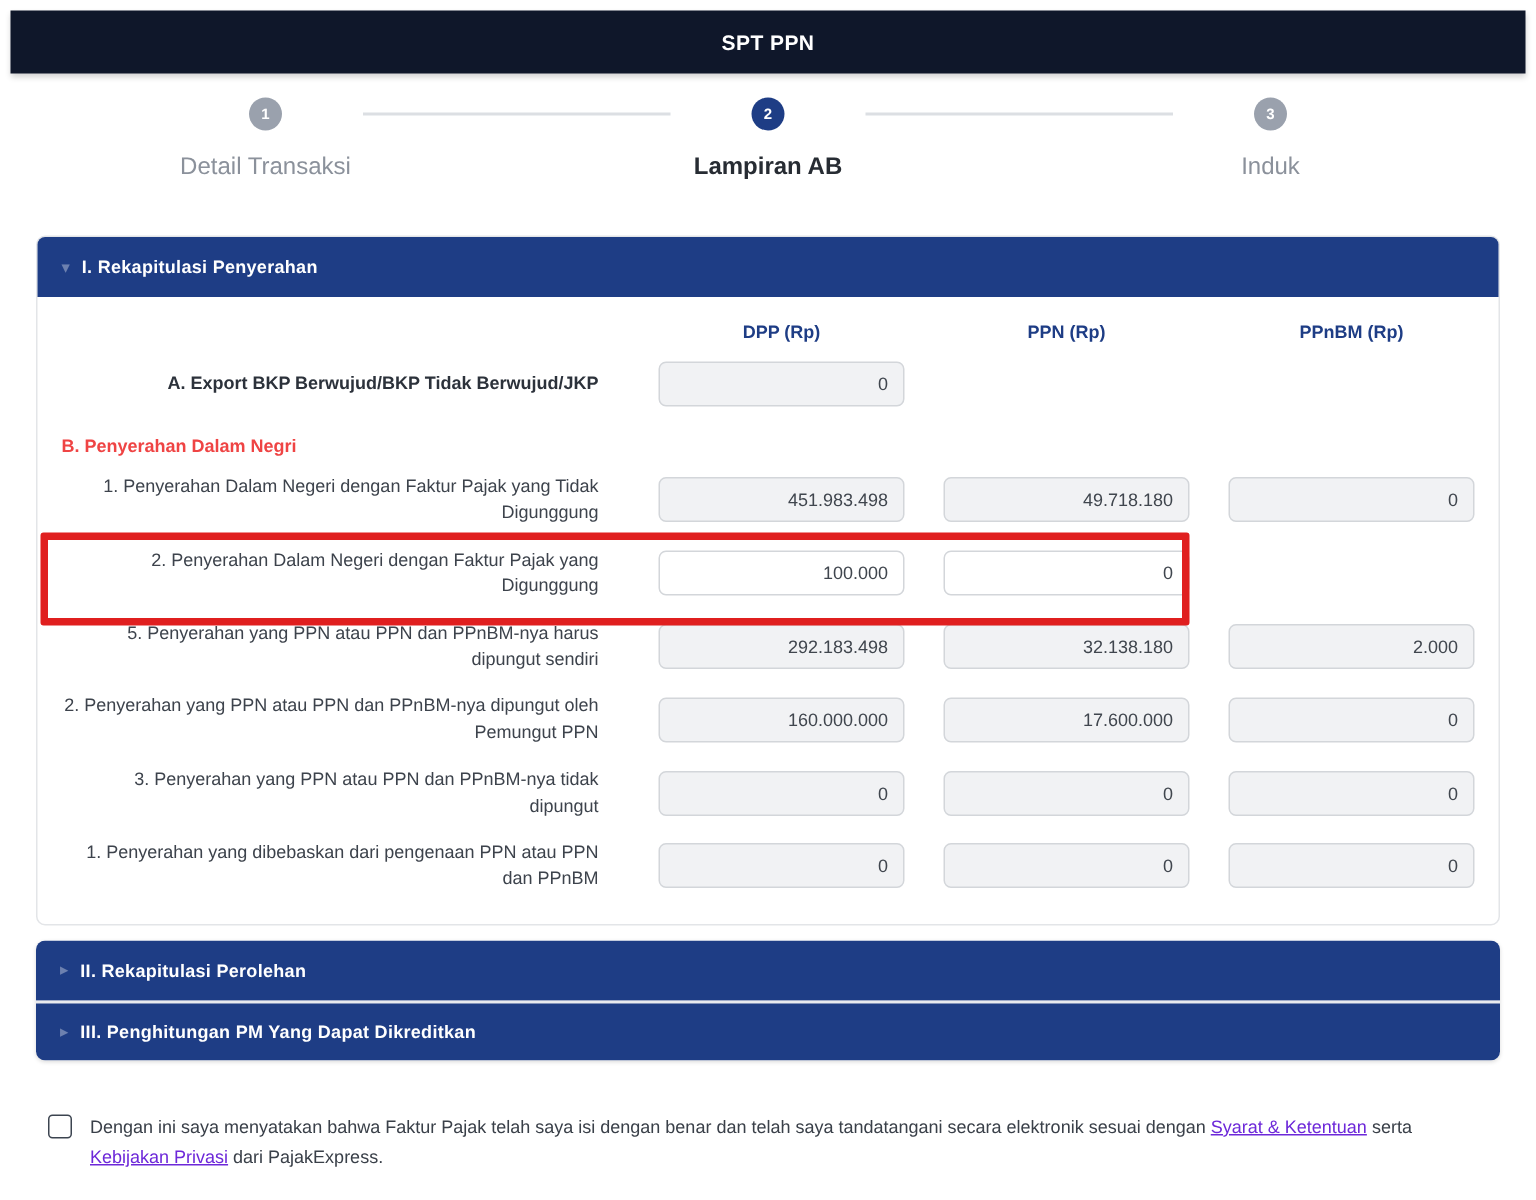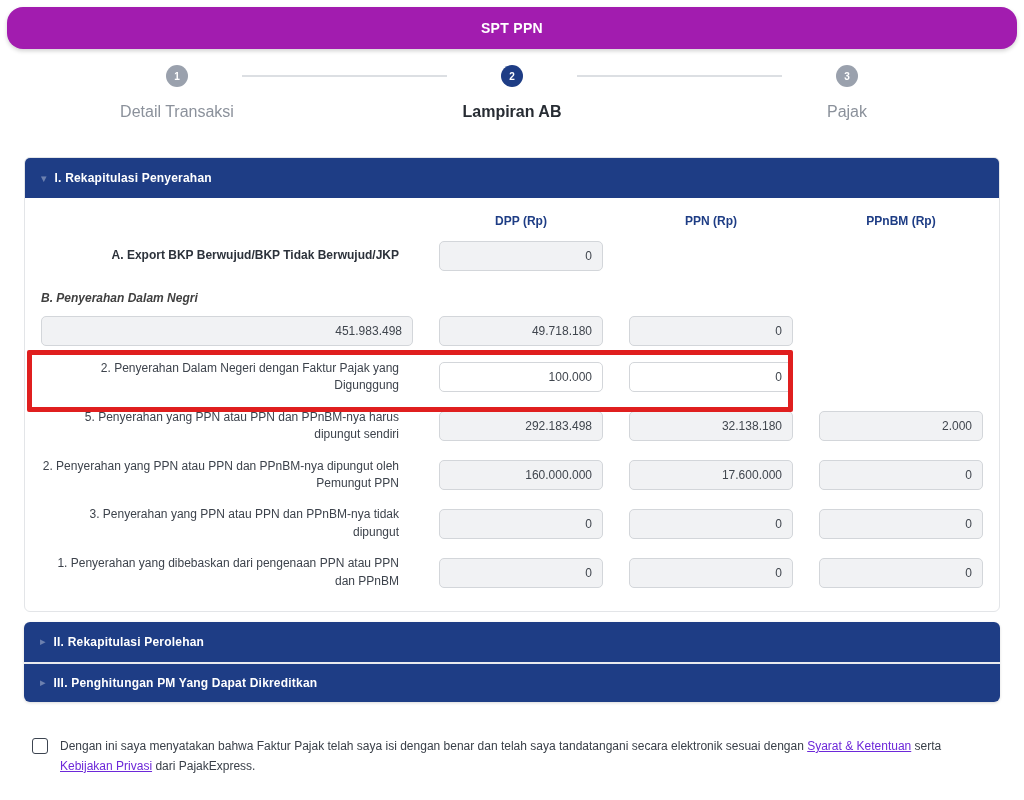--- a/index.html
+++ b/index.html
@@ -1,20 +1,20 @@
 <!DOCTYPE html>
 <html><head>
 <meta charset="utf-8">
 <style>
   * { margin:0; padding:0; box-sizing:border-box; }
   html,body { width:1024px; height:800px; background:#ffffff; overflow:hidden;
               font-family:"Liberation Sans", sans-serif; color:#3a4049; }
 
   
-  .app-header { margin:7px 7px 0; height:42px; background:#a21caf; border-radius:16px;
+  .app-header { margin:7px 7px 0; height:42px; background:#0f172a; border-radius:0;
                 display:flex; align-items:center; justify-content:center;
                 box-shadow:0 2px 4px rgba(0,0,0,.18); }
   .app-title  { color:#ffffff; font-size:14px; font-weight:bold; letter-spacing:.3px; }
 
   
   .stepper { width:800px; margin:16px auto 0; display:flex; align-items:flex-start; }
   .step { width:130px; display:flex; flex-direction:column; align-items:center; }
   .step-circle { width:22px; height:22px; border-radius:50%; display:flex; align-items:center;
                  justify-content:center; color:#fff; font-size:10px; font-weight:bold; }
   .step.inactive .step-circle { background:#9aa1ad; }
@@ -34,21 +34,21 @@
   .card-body { padding:4px 16px 14px; }
   .grid-row { display:grid; grid-template-columns:minmax(0,1fr) 164px 164px 164px;
               column-gap:26px; align-items:center; }
   .col-head-row { padding:12px 0 6px; }
   .col-head { font-size:12px; font-weight:bold; color:#1e3d85; text-align:center; }
 
   .field-row { padding:7px 0; position:relative; }
   .field-label { font-size:12px; color:#3d434c; line-height:1.45; padding-right:14px;text-align:right; }
   .field-label.bold { font-weight:bold; color:#2c323b; }
   .group-row { padding:10px 0 3px; }
-  .group-label { font-size:12px; font-weight:bold; color:#404040;font-style:italic; }
+  .group-label { font-size:12px; font-weight:bold; color:#ef4444; }
 
   .value-input { width:100%; height:30px; border:1px solid #d3d6da; border-radius:5px;
                  background:#ffffff; text-align:right; padding:0 10px; font-size:12px;
                  color:#40464e; font-family:"Liberation Sans", sans-serif; outline:none; }
   .value-input.disabled { background:#f1f2f4; }
 
   .field-row.highlight { z-index:3; }
   .red-frame { position:absolute; left:-14px; right:190px; top:-3px; bottom:-10px;
                border:5px solid #e01f1f; border-radius:2px; pointer-events:none; }
 
@@ -78,21 +78,21 @@
     <div class="step-label">Detail Transaksi</div>
   </div>
   <div class="connector"></div>
   <div class="step active">
     <div class="step-circle">2</div>
     <div class="step-label">Lampiran AB</div>
   </div>
   <div class="connector"></div>
   <div class="step inactive">
     <div class="step-circle">3</div>
-    <div class="step-label">Pajak</div>
+    <div class="step-label">Induk</div>
   </div>
 </div>
 
 <div class="card">
   <div class="section-header">
     <span class="chev">▾</span>
     <span class="section-title">I. Rekapitulasi Penyerahan</span>
   </div>
   <div class="card-body">
     <div class="grid-row col-head-row">
@@ -103,20 +103,21 @@
     </div>
     <div id="rows-container">
         <div class="grid-row field-row">
           <div class="field-label bold">A. Export BKP Berwujud/BKP Tidak Berwujud/JKP</div>
           <div><input type="text" class="value-input disabled" readonly="" value="0" style=""></div>
           <div></div>
           <div></div>
         </div>
         <div class="group-row"><span class="group-label">B. Penyerahan Dalam Negri</span></div>
         <div class="grid-row field-row">
+          <div class="field-label">1. Penyerahan Dalam Negeri dengan Faktur Pajak yang Tidak Digunggung</div>
           <div><input type="text" class="value-input disabled" readonly="" value="451.983.498" style=""></div>
           <div><input type="text" class="value-input disabled" readonly="" value="49.718.180" style=""></div>
           <div><input type="text" class="value-input disabled" readonly="" value="0" style=""></div>
         </div>
         <div class="grid-row field-row highlight">
           <div class="field-label">2. Penyerahan Dalam Negeri dengan Faktur Pajak yang Digunggung</div>
           <div><input type="text" class="value-input" value="100.000" style=""></div>
           <div><input type="text" class="value-input" value="0" style=""></div>
           <div class="red-frame"></div>
         </div>

